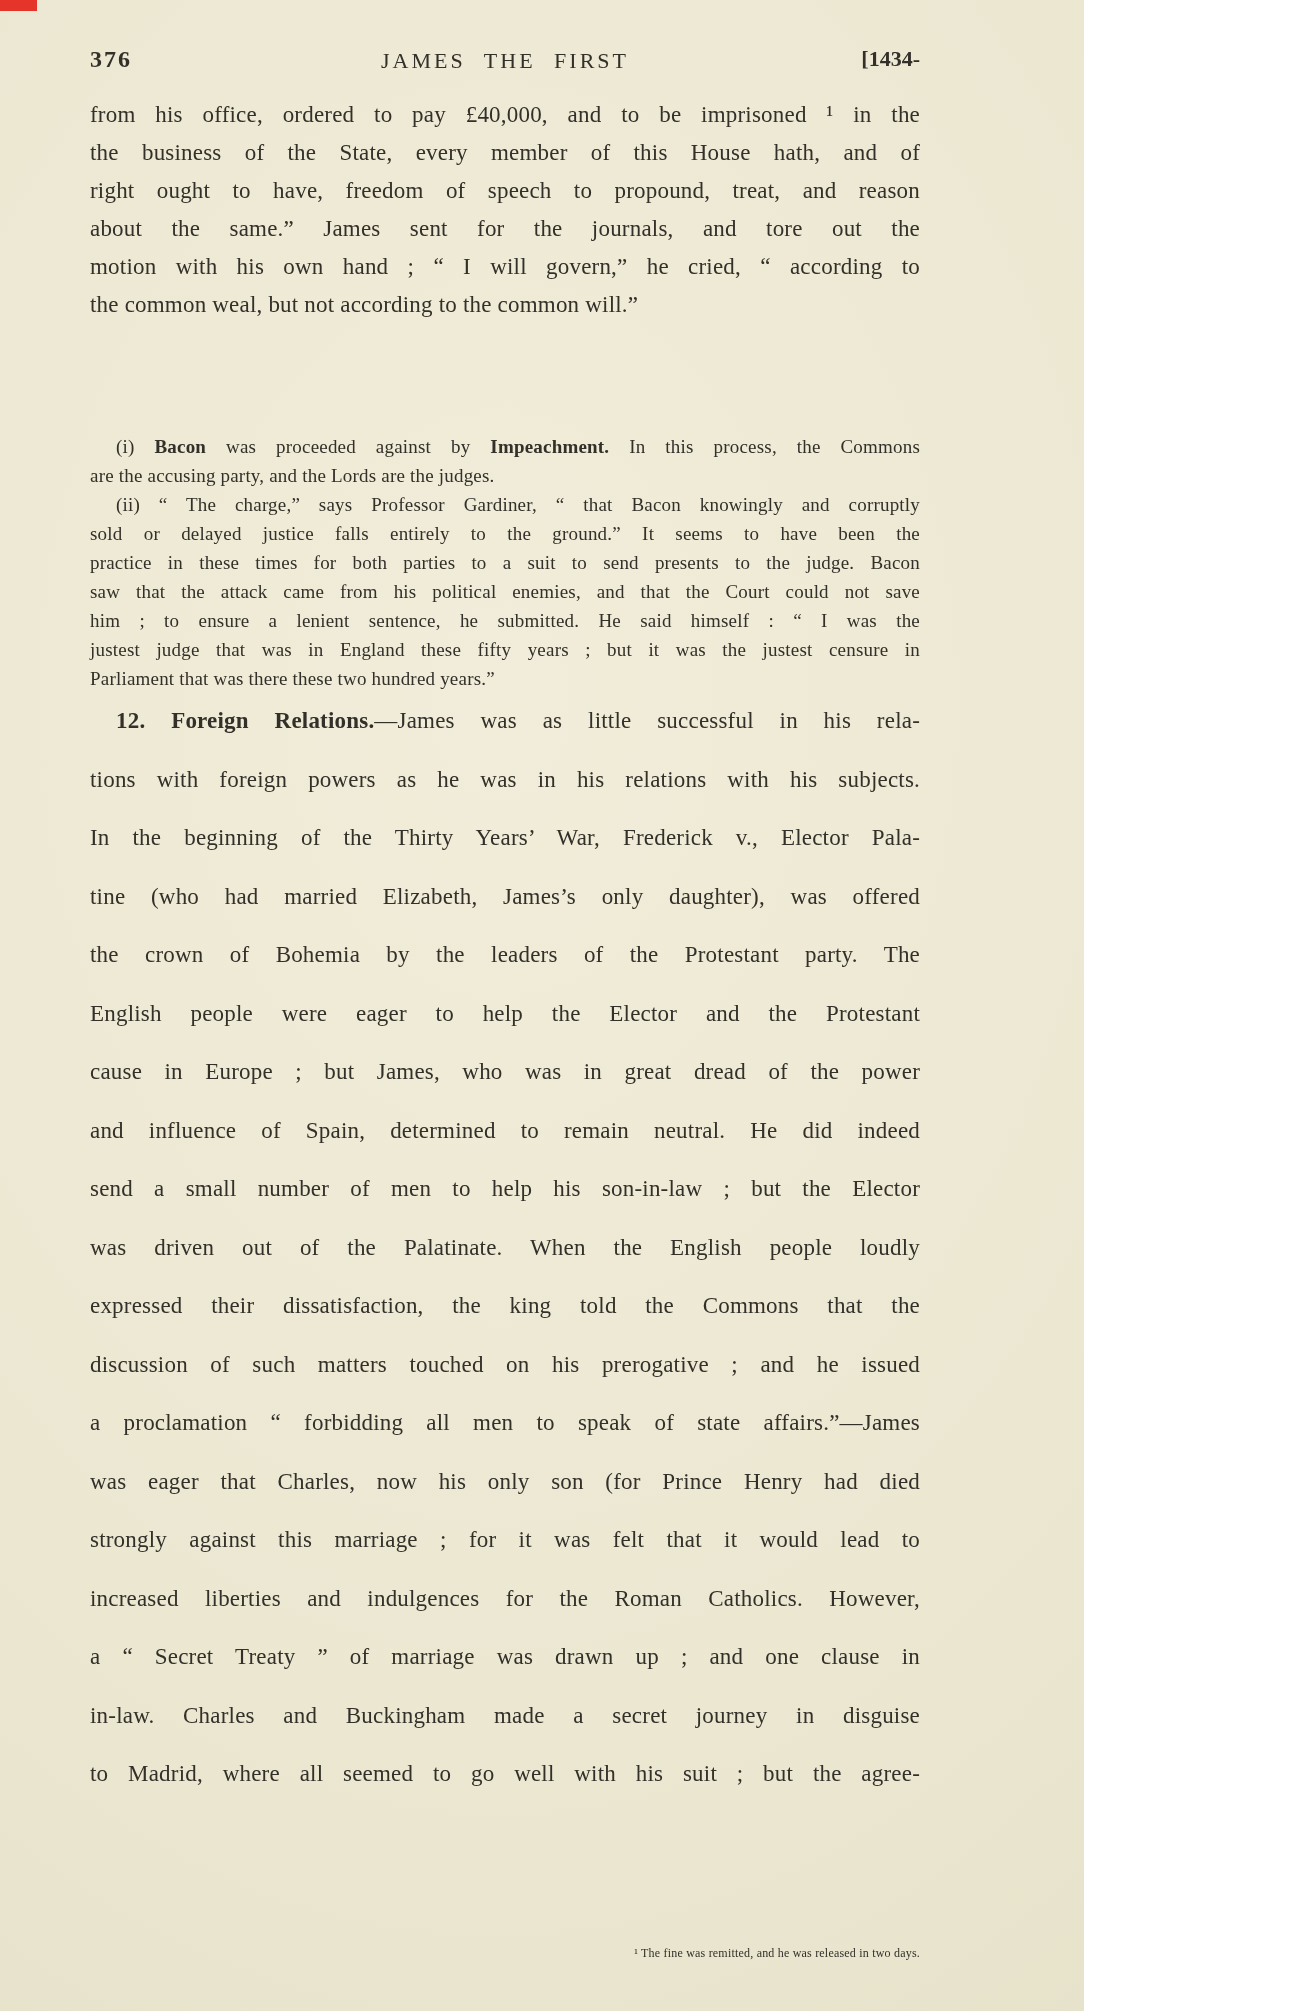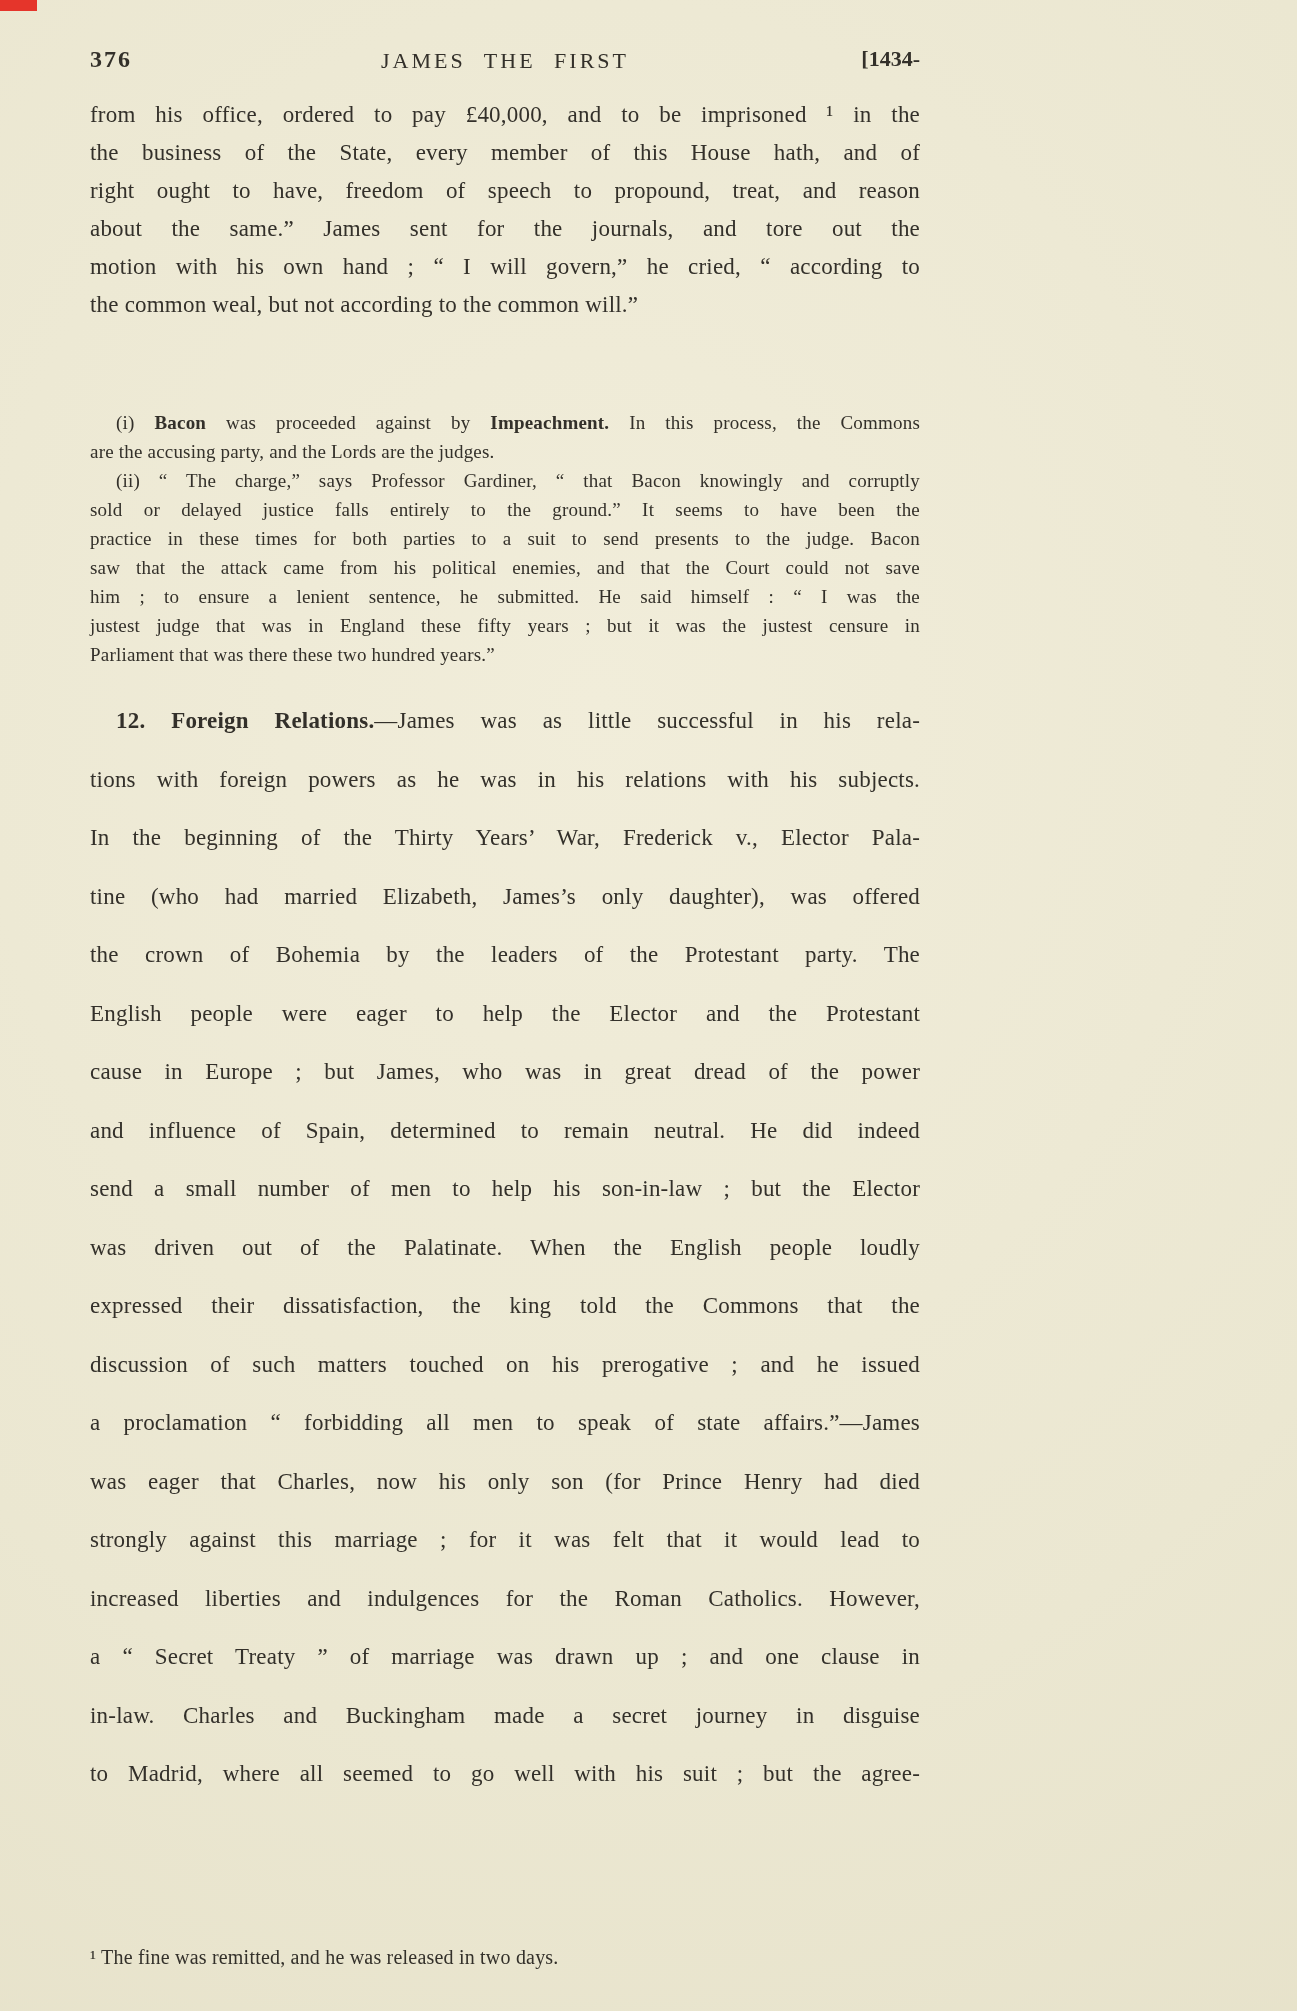--- a/index.html
+++ b/index.html
@@ -6,39 +6,39 @@
     --paper:#ebe7d1;
     --paper-hi:#f1edda;
     --paper-lo:#e4dfc6;
     --ink:#33302a;
     --artifact:#e5352b;
   }
   *{margin:0;padding:0;box-sizing:border-box;}
   html,body{width:1297px;height:2011px;}
   body{font-family:"Liberation Serif","DejaVu Serif",serif;}
   .page{
-    position:relative;width:1297px;height:2011px;overflow:hidden;
+    position:relative;width:1084px;height:2011px;overflow:hidden;
     background:radial-gradient(130% 95% at 46% 35%, var(--paper-hi) 0%, var(--paper) 55%, var(--paper-lo) 100%);
     color:var(--ink);
     font-family:Liberation Serif, serif;
   }
   .scan-mark{position:absolute;left:0;top:0;width:37px;height:11px;background:var(--artifact);}
   .pagehead{position:absolute;left:90px;top:46px;width:830px;height:32px;}
   .pagenum{position:absolute;left:0;top:0;font-size:24px;font-weight:bold;letter-spacing:2px;}
   .runhead{position:absolute;left:0;right:0;top:2px;text-align:center;font-size:22px;letter-spacing:3px;word-spacing:10px;}
   .yearref{position:absolute;right:0;top:0;font-size:22px;font-weight:bold;}
   .block{position:absolute;left:90px;width:830px;letter-spacing:0.2px;}
   .line{text-align:justify;text-align-last:justify;}
   .line.short{text-align-last:left;}
   .line.indent1{text-indent:26px;}
   .para1{top:96px;font-size:23px;line-height:38px;}
-  .notes{top:408px;font-size:19px;line-height:29px;}
+  .notes{top:432px;font-size:19px;line-height:29px;}
   .sec12{top:692px;font-size:23px;line-height:58.5px;}
   b{font-weight:bold;}
-  .footnote{position:absolute;left:90px;width:830px;top:1946px;font-size:20px;text-align:left;letter-spacing:0.2px;}
+  .footnote{position:absolute;left:90px;width:830px;top:1946px;font-size:12px;text-align:right;letter-spacing:0.2px;}
 </style>
 </head>
 <body>
 
 <div class="page">
 
   <div class="scan-mark"></div>
 
   <header class="pagehead">
     <span class="pagenum">376</span>

